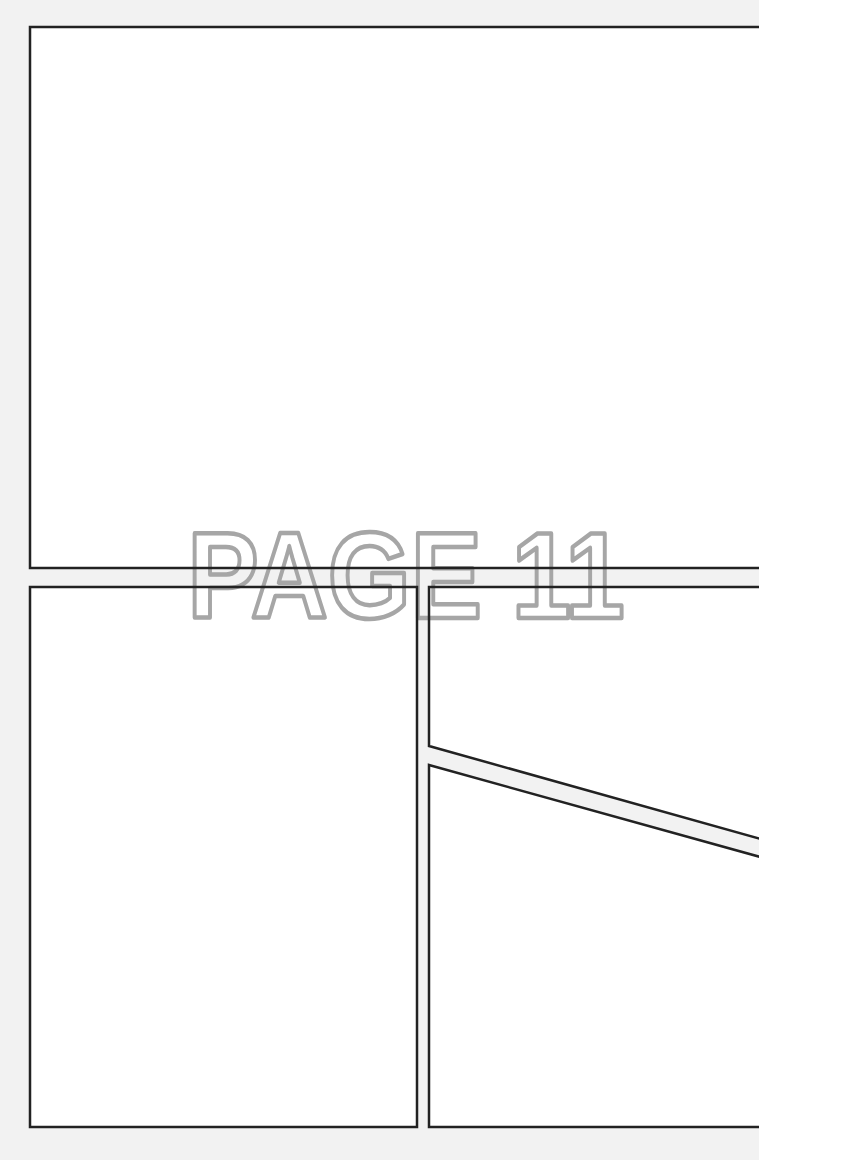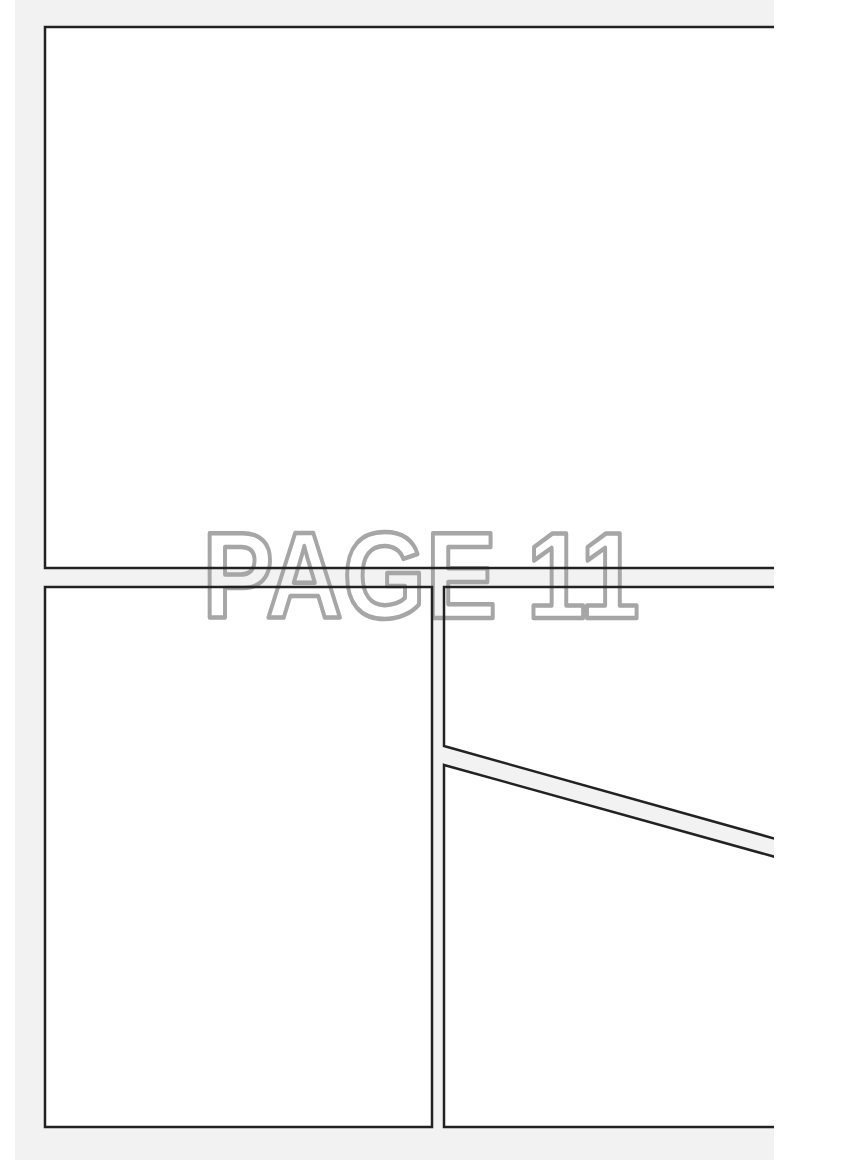--- a/index.html
+++ b/index.html
@@ -4,21 +4,20 @@
 <style>
   html, body {
     margin: 0;
     padding: 0;
   }
   .page {
     position: relative;
     width: 759px;
     height: 1160px;
     overflow: hidden;
-    margin-left: 15px;
   }
   .page svg {
     display: block;
     width: 850px;
     height: 1160px;
   }
   .watermark-text {
     font-family: "Liberation Sans", sans-serif;
     font-weight: bold;
     font-size: 123px;

